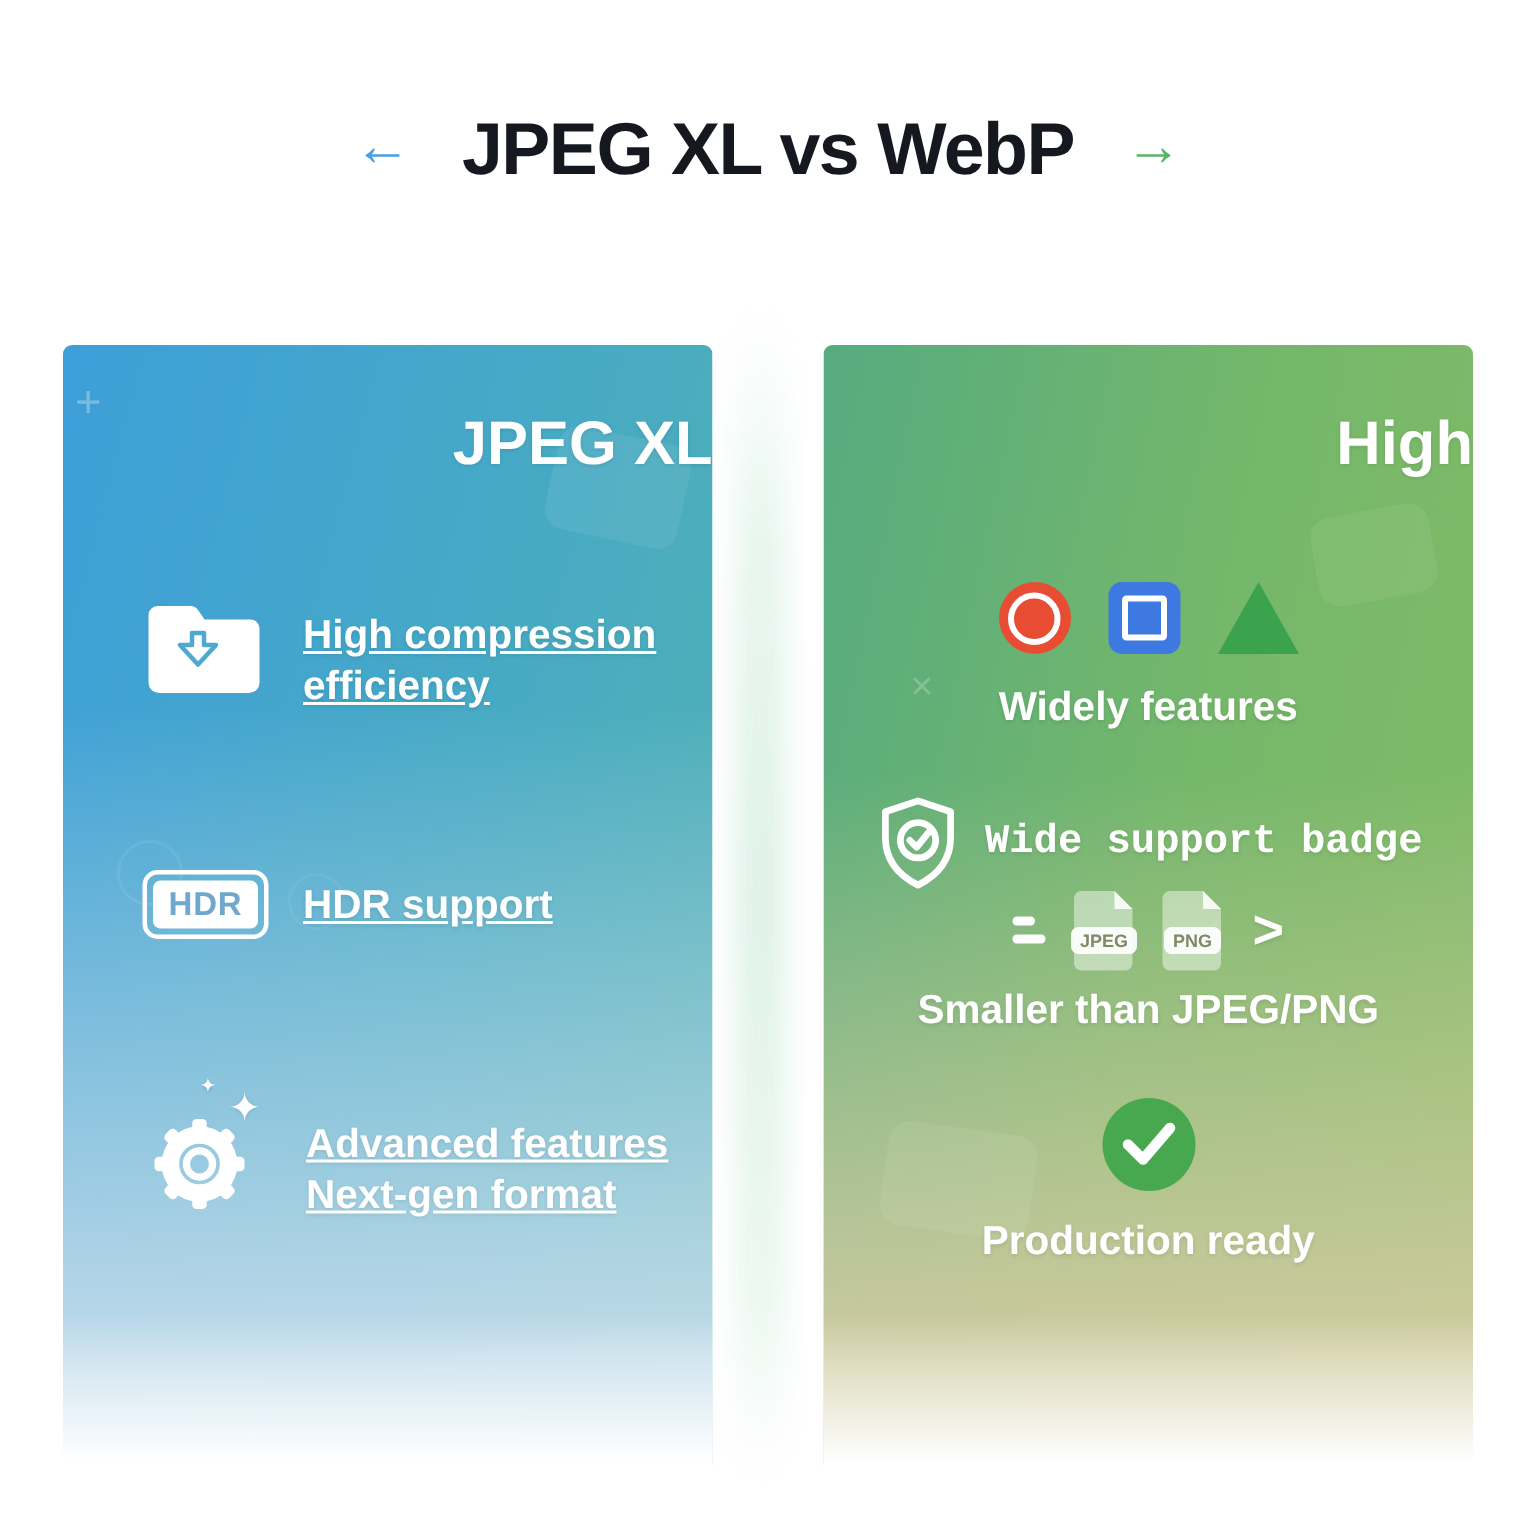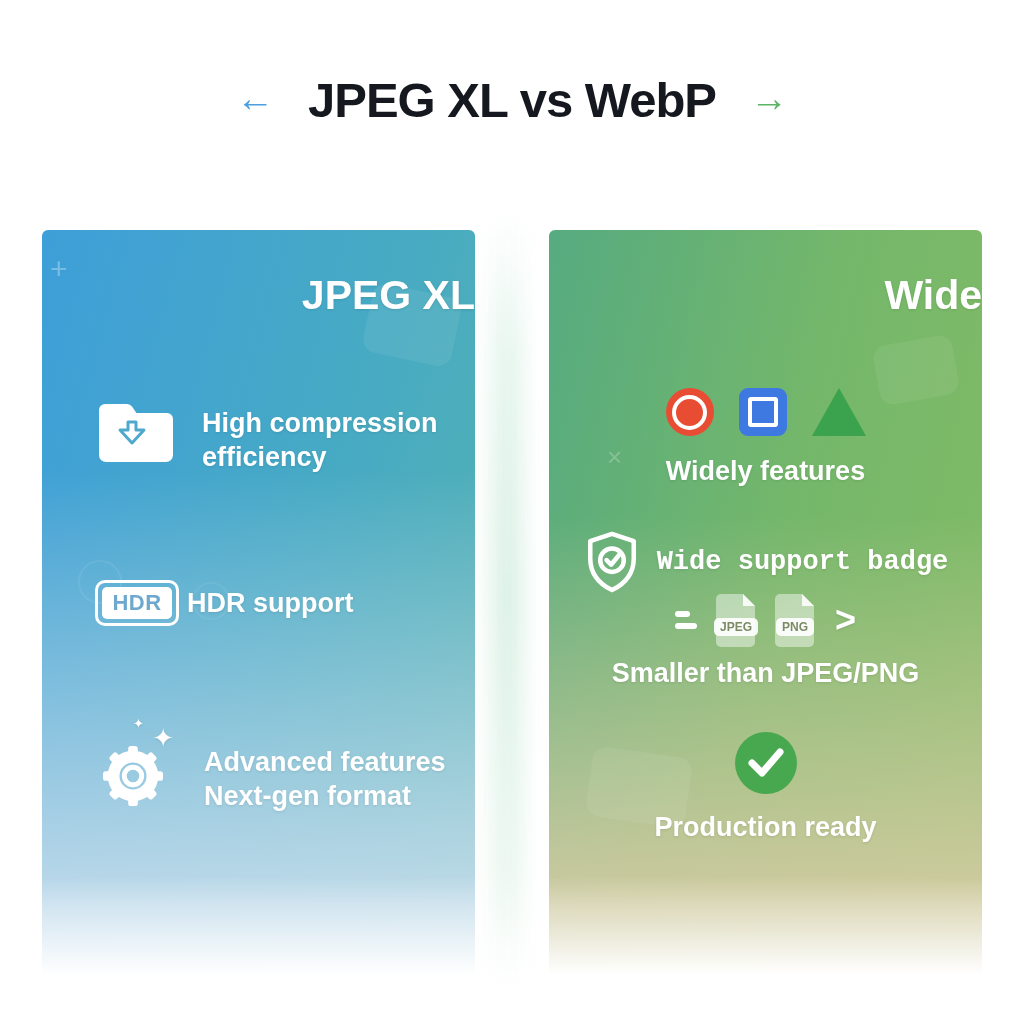--- a/index.html
+++ b/index.html
@@ -33,26 +33,26 @@
       background:linear-gradient(to bottom,#ffffff 0%,#e3f4ec 18%,#d7efe3 50%,#e8f6ee 85%,#ffffff 100%);
       filter:blur(11px);opacity:.95;}
 
   
   .decor{position:absolute;color:#ffffff;pointer-events:none;}
   .blob{background:rgba(255,255,255,0.07);border-radius:14px;}
   .ringdec{border:2px solid rgba(255,255,255,0.16);border-radius:50%;}
 
   
   .feature{position:absolute;display:flex;align-items:flex-start;}
-  .ftext{font-size:27px;font-weight:700;line-height:34px;color:#ffffff;}
+  .ftext{font-size:27px;font-weight:700;line-height:34px;color:#ffffff;text-decoration:underline;}
 
   .feat-compress{top:170px;left:53px;}
   .feat-compress .ftext{margin-left:25px;margin-top:6px;}
   .feat-hdr{top:350px;left:53px;align-items:center;}
-  .feat-hdr .ftext{margin-left:8px;}
+  .feat-hdr .ftext{margin-left:23px;}
   .feat-gear{top:497px;left:60px;}
   .feat-gear .ftext{margin-left:38px;margin-top:18px;}
 
   .hdr-badge{box-sizing:border-box;width:84px;height:46px;border:3px solid #ffffff;border-radius:10px;
              padding:4px;display:flex;}
   .hdr-badge-inner{flex:1;background:#ffffff;border-radius:5px;display:flex;align-items:center;justify-content:center;
              font-size:22px;font-weight:700;letter-spacing:.5px;color:var(--hdr_text_blue,#6FA8CE);text-shadow:none;}
 
   .gear-wrap{position:relative;width:64px;height:80px;}
   .gear-wrap .sparkle-lg{position:absolute;right:-8px;top:-2px;font-size:26px;line-height:1;color:#ffffff;}
@@ -157,21 +157,21 @@
         <div>Next-gen format</div>
       </div>
     </div>
   </section>
 
   <section class="panel rightp">
     <div class="decor blob" style="right:26px;top:110px;width:80px;height:60px;transform:rotate(-10deg);"></div>
     <span class="decor" style="left:58px;top:212px;font-size:26px;font-weight:300;opacity:.22;">×</span>
     <div class="decor blob" style="left:40px;bottom:160px;width:100px;height:70px;transform:rotate(8deg);"></div>
 
-    <h2>Wide</h2>
+    <h2>High</h2>
 
     <div class="rrow shapes-row">
       <div class="shape-circle">
           <div class="ring"></div>
         </div>
       <div class="shape-square">
           <div class="sq"></div>
         </div>
       <div class="shape-triangle"></div>
     </div>

